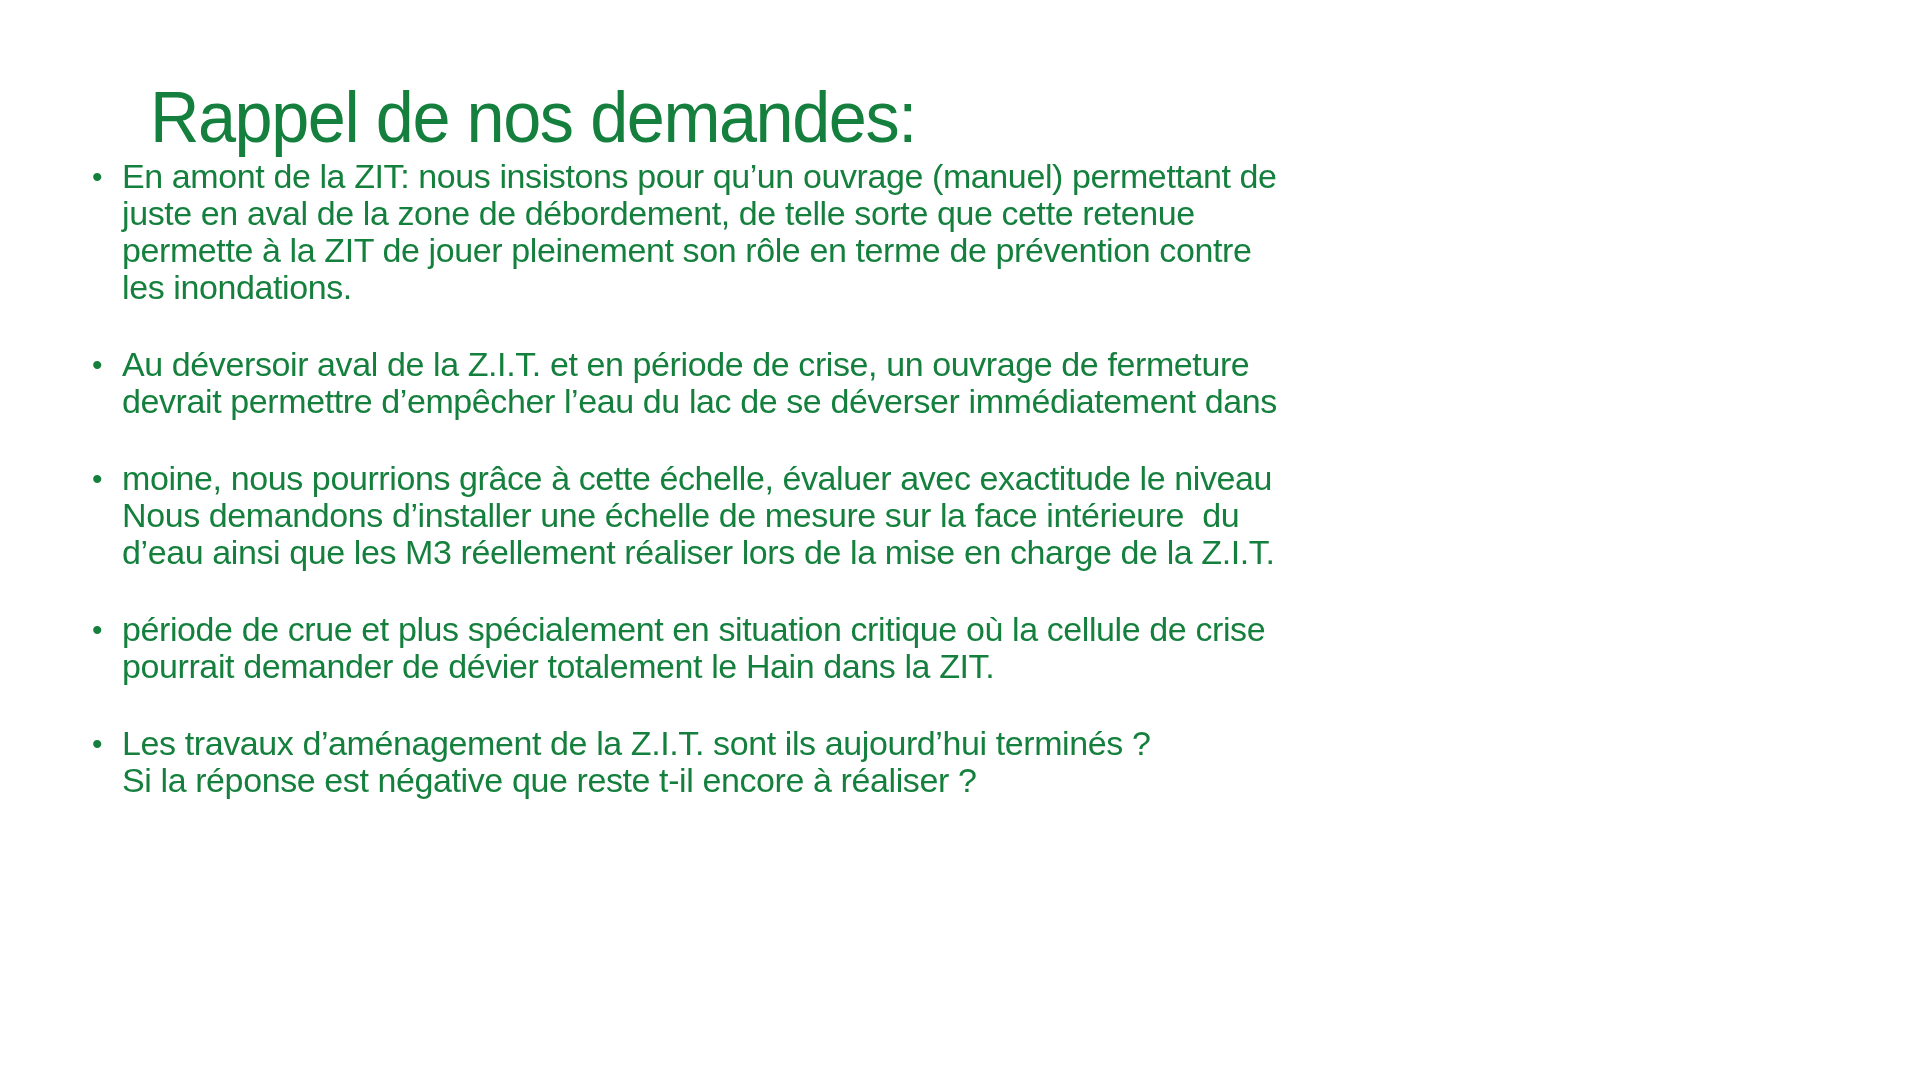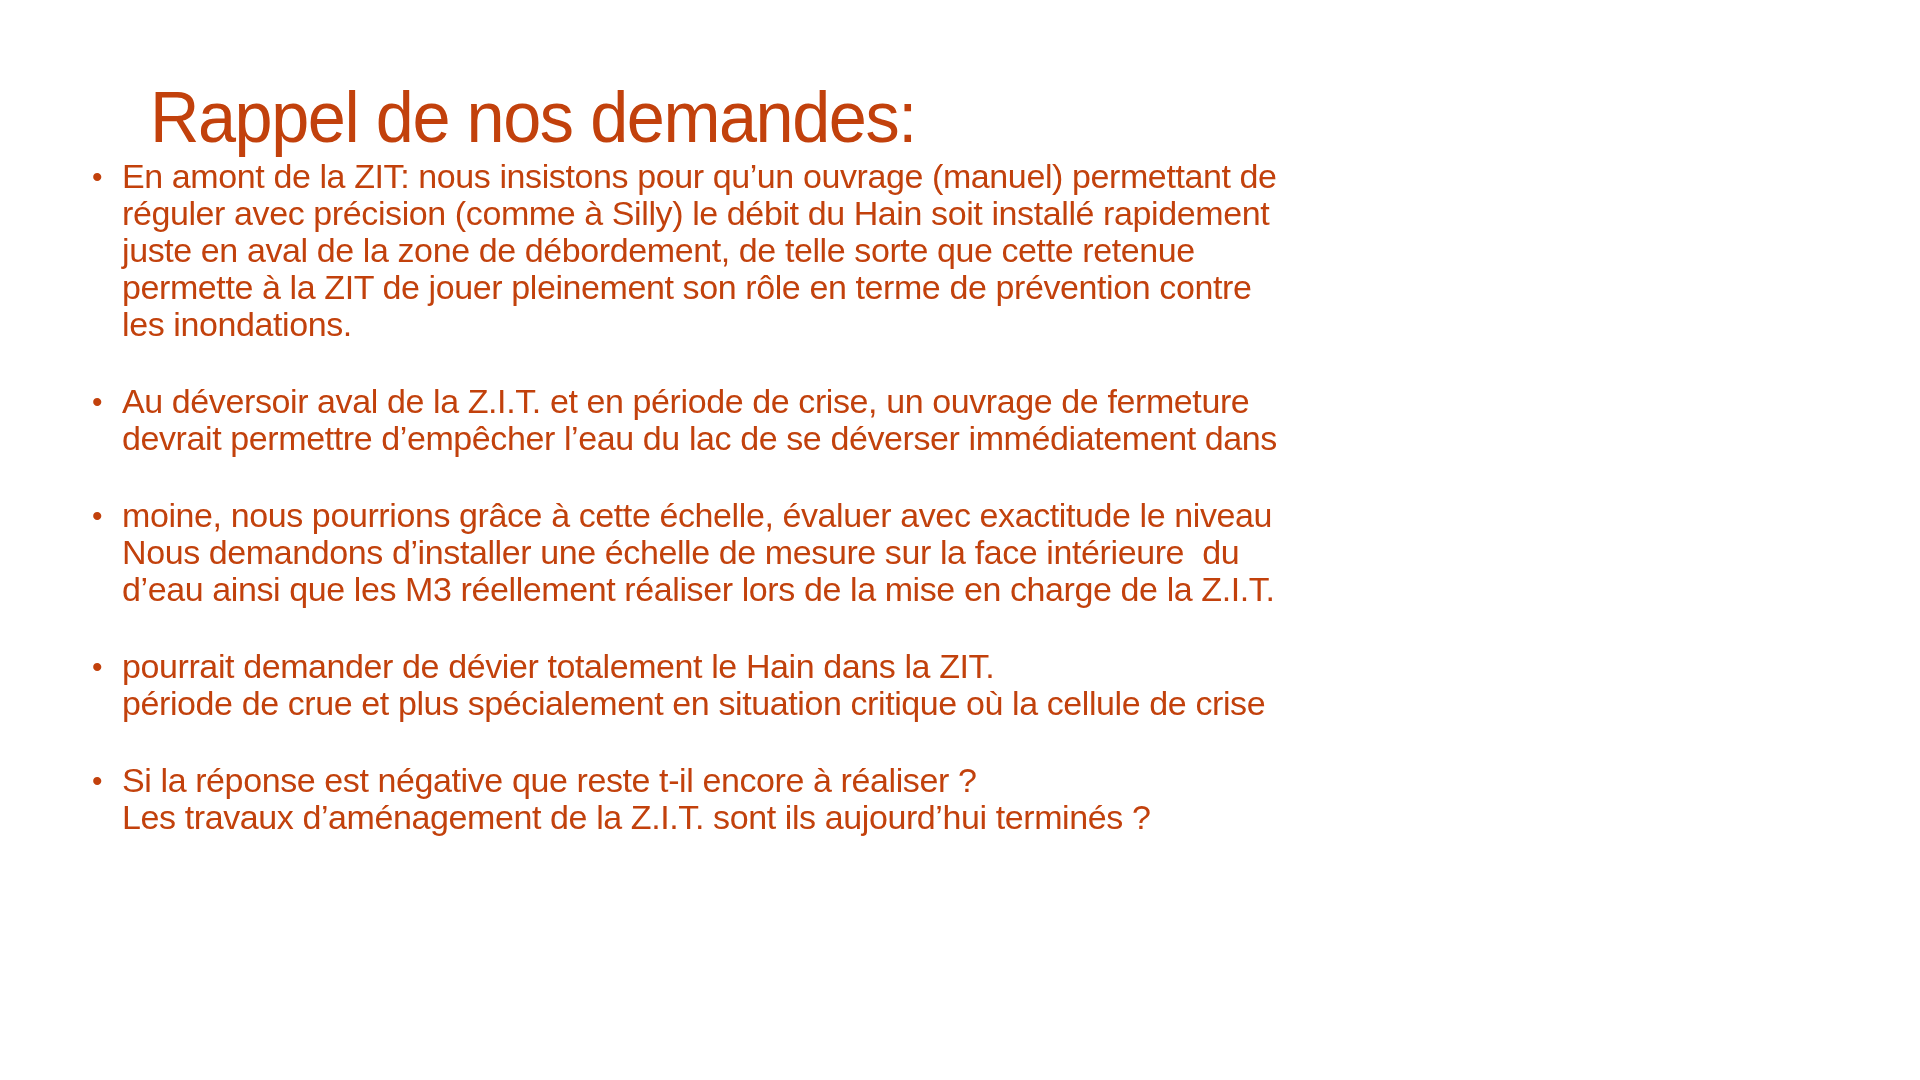--- a/index.html
+++ b/index.html
@@ -7,21 +7,21 @@
     padding: 0;
     background: #ffffff;
   }
   .slide {
     position: relative;
     width: 1920px;
     height: 1080px;
     background: #ffffff;
     overflow: hidden;
     font-family: "Liberation Sans", sans-serif;
-    color: #c2410c;
+    color: #15803d;
   }
   .slide-title {
     position: absolute;
     left: 150px;
     top: 30px;
     font-size: 72px;
     font-weight: 400;
     letter-spacing: -1.5px;
     line-height: 1.1;
     transform: scaleX(0.95);
@@ -61,21 +61,20 @@
 <div class="slide">
 
   <h1 class="slide-title">Rappel de nos demandes:</h1>
 
   <div class="bullet-list">
 
     <div class="bullet-item">
       <span class="bullet-marker">•</span>
       <div class="bullet-lines">
         <span class="bullet-line">En amont de la ZIT: nous insistons pour qu’un ouvrage (manuel) permettant de</span>
-        <span class="bullet-line">réguler avec précision (comme à Silly) le débit du Hain soit installé rapidement</span>
         <span class="bullet-line">juste en aval de la zone de débordement, de telle sorte que cette retenue</span>
         <span class="bullet-line">permette à la ZIT de jouer pleinement son rôle en terme de prévention contre</span>
         <span class="bullet-line">les inondations.</span>
       </div>
     </div>
 
     <div class="bullet-item">
       <span class="bullet-marker">•</span>
       <div class="bullet-lines">
         <span class="bullet-line">Au déversoir aval de la Z.I.T. et en période de crise, un ouvrage de fermeture</span>
@@ -88,27 +87,27 @@
       <div class="bullet-lines">
         <span class="bullet-line">moine, nous pourrions grâce à cette échelle, évaluer avec exactitude le niveau</span>
         <span class="bullet-line">Nous demandons d’installer une échelle de mesure sur la face intérieure  du</span>
         <span class="bullet-line">d’eau ainsi que les M3 réellement réaliser lors de la mise en charge de la Z.I.T.</span>
       </div>
     </div>
 
     <div class="bullet-item">
       <span class="bullet-marker">•</span>
       <div class="bullet-lines">
+        <span class="bullet-line">période de crue et plus spécialement en situation critique où la cellule de crise</span>
         <span class="bullet-line">pourrait demander de dévier totalement le Hain dans la ZIT.</span>
-        <span class="bullet-line">période de crue et plus spécialement en situation critique où la cellule de crise</span>
       </div>
     </div>
 
     <div class="bullet-item">
       <span class="bullet-marker">•</span>
       <div class="bullet-lines">
+        <span class="bullet-line">Les travaux d’aménagement de la Z.I.T. sont ils aujourd’hui terminés ?</span>
         <span class="bullet-line">Si la réponse est négative que reste t-il encore à réaliser ?</span>
-        <span class="bullet-line">Les travaux d’aménagement de la Z.I.T. sont ils aujourd’hui terminés ?</span>
       </div>
     </div>
 
   </div>
 </div>
 
 </body></html>

